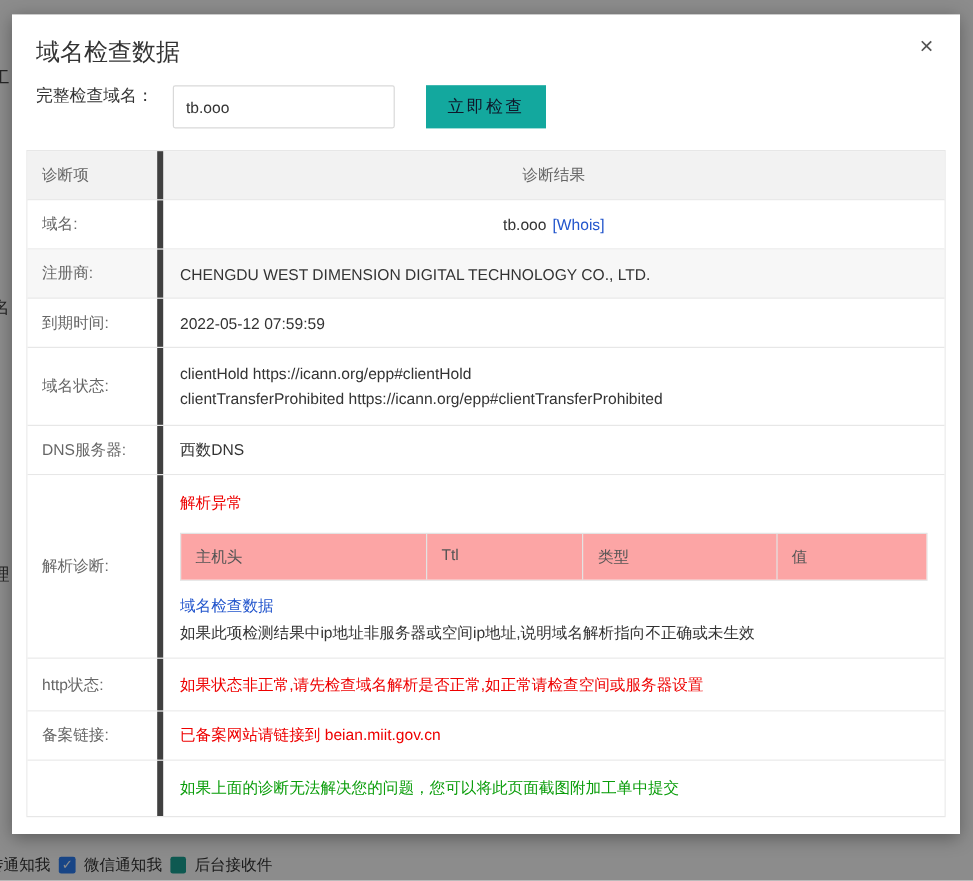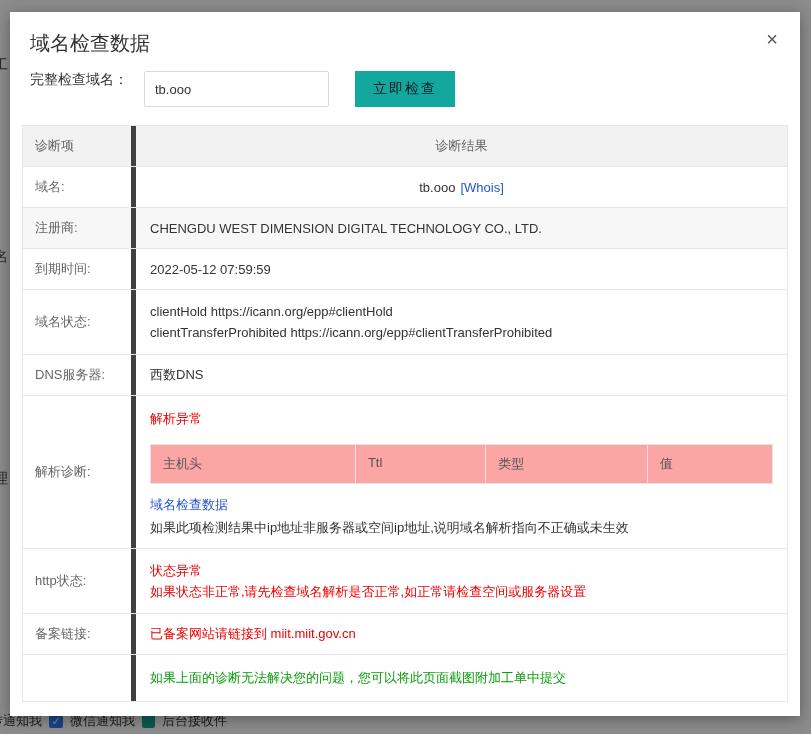--- a/index.html
+++ b/index.html
@@ -135,28 +135,27 @@
           </div>
         </div>
         <a class="lnk">域名检查数据</a>
         <div class="resolve-note">如果此项检测结果中ip地址非服务器或空间ip地址,说明域名解析指向不正确或未生效</div>
       </div>
     </div>
 
     <div class="trow">
       <div class="c-label">http状态:</div>
       <div class="c-value">
-        <div class="red mono-line">状态异常</div>
         <div class="red mono-line">如果状态非正常,请先检查域名解析是否正常,如正常请检查空间或服务器设置</div>
       </div>
     </div>
 
     <div class="trow">
       <div class="c-label">备案链接:</div>
-      <div class="c-value red">已备案网站请链接到 miit.miit.gov.cn</div>
+      <div class="c-value red">已备案网站请链接到 beian.miit.gov.cn</div>
     </div>
 
     <div class="trow tip-row">
       <div class="c-label"></div>
       <div class="c-value green">如果上面的诊断无法解决您的问题，您可以将此页面截图附加工单中提交</div>
     </div>
 
   </div>
 </div>
 

